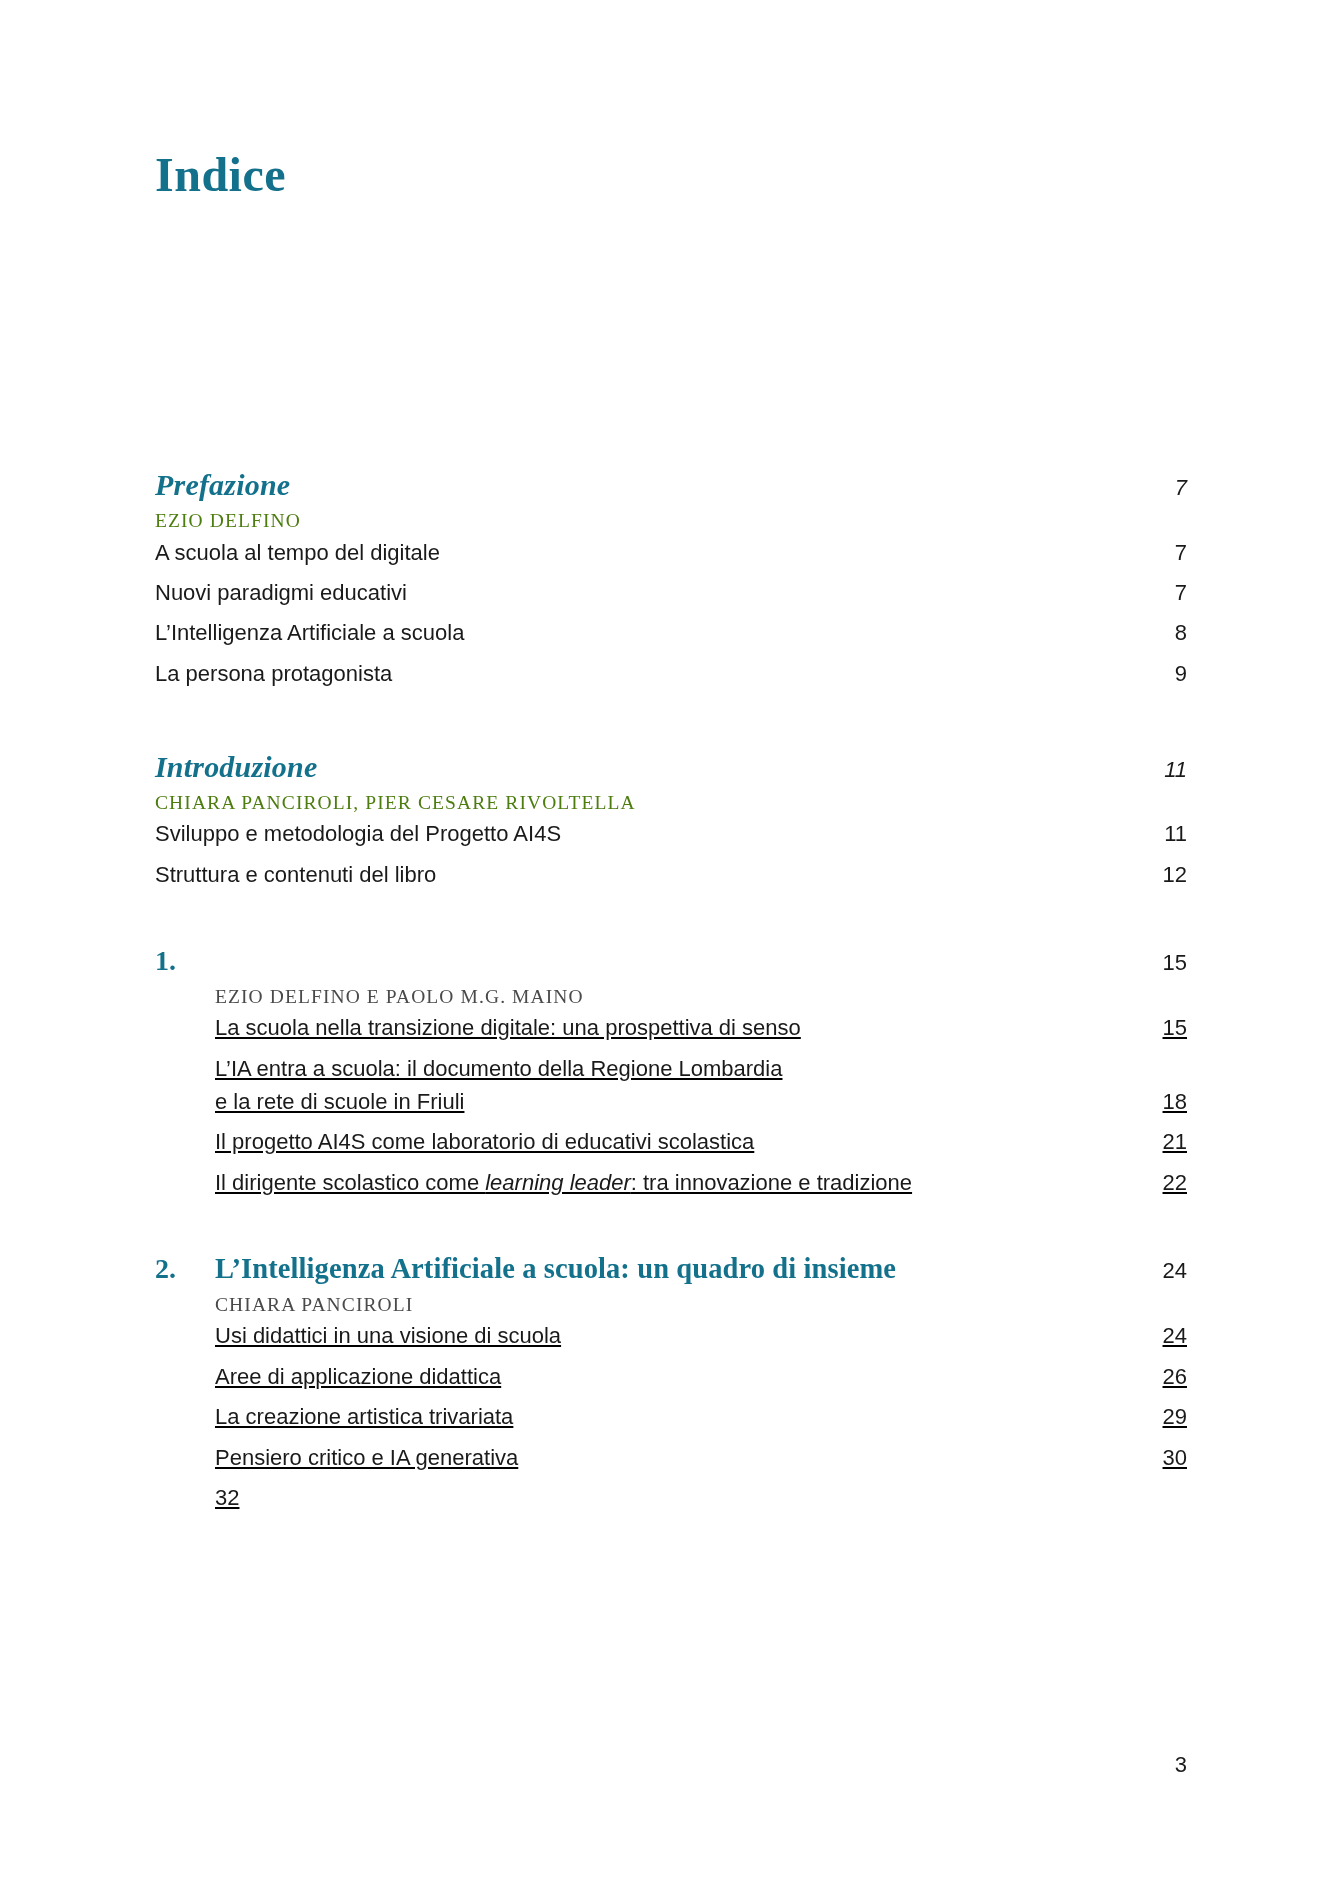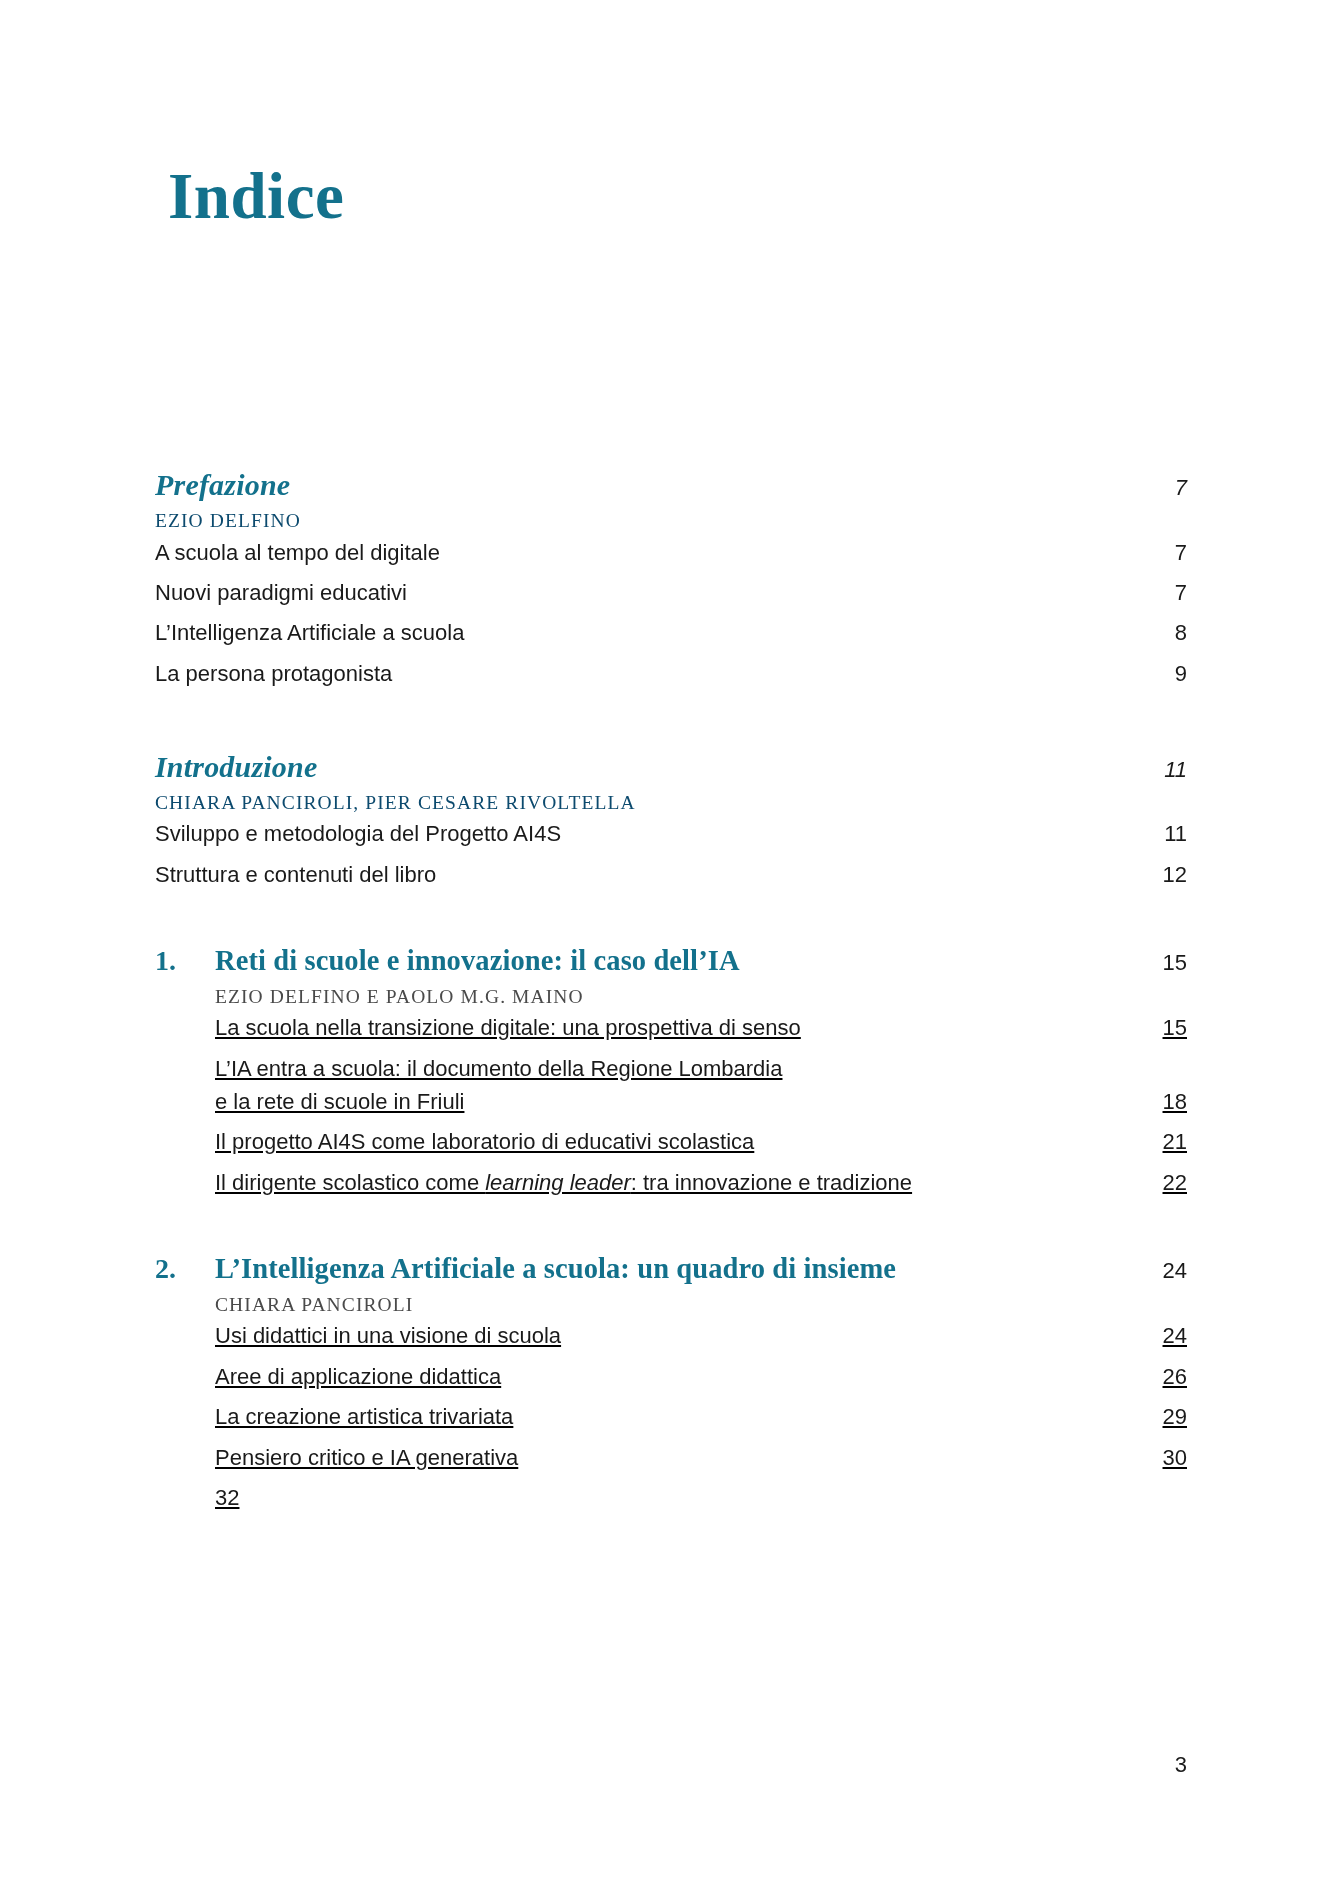--- a/index.html
+++ b/index.html
@@ -17,25 +17,25 @@
 
   .page {
     position: absolute;
     inset: 0;
     background: #ffffff;
   }
 
   
   .toc-title {
     position: absolute;
-    left: 168px;
+    left: 155px;
     top: 118px;
     font-family: "Liberation Serif", serif;
     font-weight: 700;
-    font-size: 65px;
+    font-size: 48px;
     line-height: 1.05;
     color: #13718C;
     letter-spacing: 0.5px;
   }
 
   
   .toc-body {
     position: absolute;
     left: 155px;
     top: 468px;
@@ -65,21 +65,21 @@
     color: #1a1a1a;
     text-align: right;
     flex: 0 0 auto;
     white-space: nowrap;
   }
 
   .authors {
     font-family: "Liberation Serif", serif;
     font-size: 19.5px;
     letter-spacing: 1.1px;
-    color: #0c4a6e;
+    color: #4d7c0f;
     margin-top: 9px;
     text-transform: uppercase;
   }
 
   
   .entries { }
 
   .entry {
     display: flex;
     align-items: flex-start;
@@ -220,21 +220,20 @@
             </div>
             <div class="page-no">12</div>
           </div>
         </div>
       </div>
       <div class="gap-chap"></div>
       <div class="chapter">
         <div class="chapter-head">
           <div class="chapter-head-left">
             <div class="chapter-num">1.</div>
-            <div class="chapter-title">Reti di scuole e innovazione: il caso dell’IA</div>
           </div>
           <div class="page-no">15</div>
         </div>
         <div class="chapter-authors">EZIO DELFINO E PAOLO M.G. MAINO</div>
         <div class="entries">
           <div class="entry">
             <div class="entry-text">
               <span class="line">La scuola nella transizione digitale: una prospettiva di senso</span>
             </div>
             <div class="page-no">15</div>

